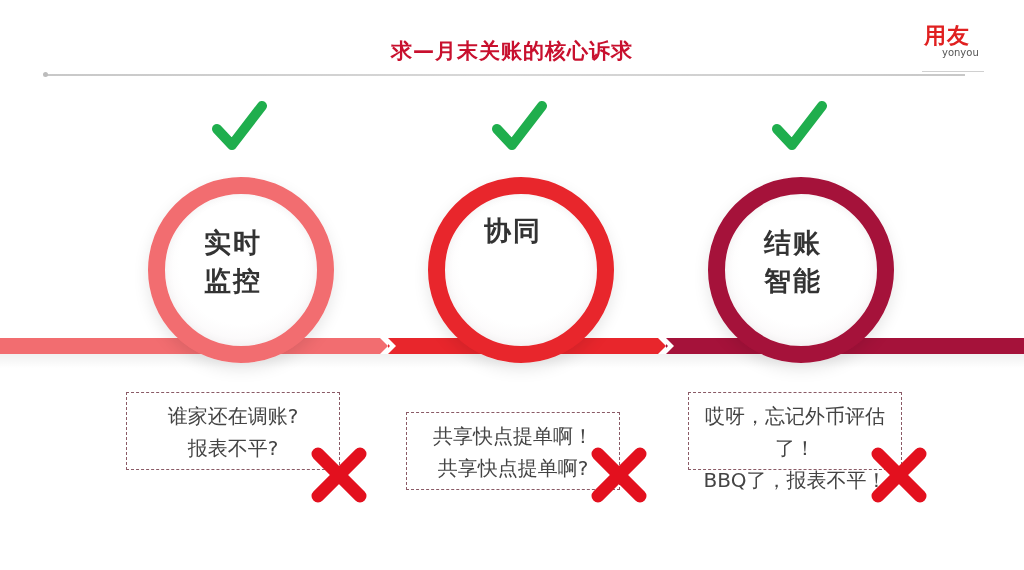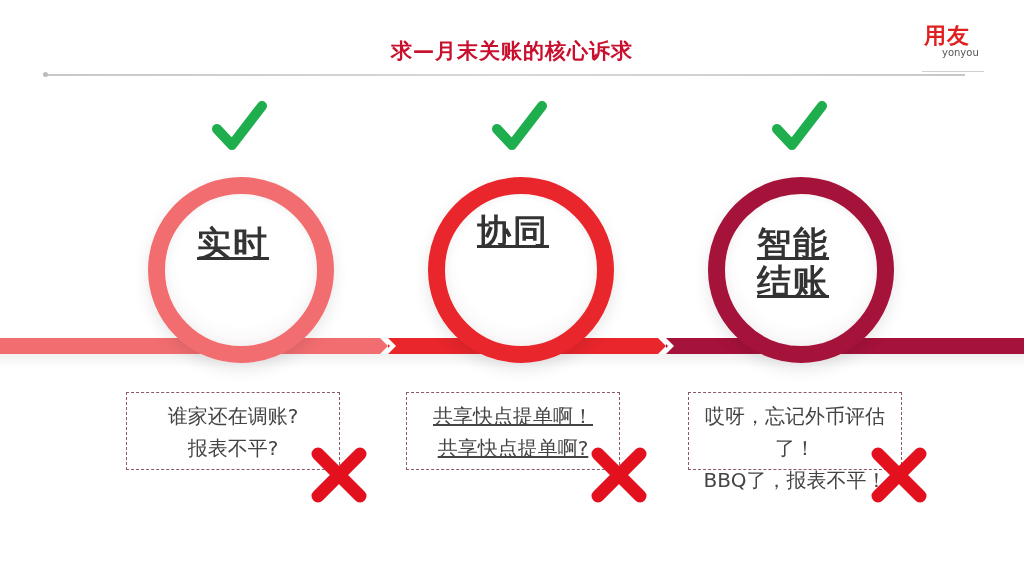--- a/index.html
+++ b/index.html
@@ -33,21 +33,21 @@
 
   .stage { position:absolute; }
   .ring {
     position:absolute; width:152px; height:152px; border-radius:50%;
     border-width:17px; border-style:solid; box-sizing:content-box;
     background:radial-gradient(circle at 50% 45%, #ffffff 55%, #f3eef0 100%);
     box-shadow: 0 6px 16px rgba(0,0,0,0.10), inset 0 0 10px rgba(0,0,0,0.05);
   }
   .ring-label {
     position:absolute; left:0; width:186px; text-align:center;
-    font-size:34px; font-weight:bold; color:#333333; line-height:38px; letter-spacing:2px;text-decoration:underline;
+    font-size:27px; font-weight:bold; color:#333333; line-height:38px; letter-spacing:2px;
   }
   .check { position:absolute; width:60px; height:60px; }
   .note {
     position:absolute; width:214px; height:78px; box-sizing:border-box;
     border:1px dashed #8a5a66; background:#fff;
     text-align:center; font-size:20px; color:#444; line-height:32px; padding-top:7px;
   }
   .cross { position:absolute; width:64px; height:64px; }
 </style>
 </head>
@@ -72,57 +72,58 @@
   <polygon points="658,8 666,16 658,24" fill="#e8262c"></polygon>
 </svg>
 
 <div class="stage">
   <svg class="check" style="left:209px;top:96px;" viewBox="0 0 60 60">
     <polyline points="8,33 23,49 53,10" fill="none" stroke="#1fae4d" stroke-width="10" stroke-linecap="round" stroke-linejoin="round"></polyline>
   </svg>
   <div class="ring" style="left:148px;top:177px;border-color:#f26d70;"></div>
   <div class="ring-label" style="left:140px;top:224px;">
     <div>实时</div>
+    <div>监控</div>
   </div>
   <div class="note" style="left:126px;top:392px;">
     <div>谁家还在调账?</div>
     <div>报表不平?</div>
   </div>
   <svg class="cross" style="left:307px;top:443px;" viewBox="0 0 64 64">
     <line x1="11" y1="11" x2="53" y2="53" stroke="#e3101e" stroke-width="13" stroke-linecap="round"></line>
     <line x1="53" y1="11" x2="11" y2="53" stroke="#e3101e" stroke-width="13" stroke-linecap="round"></line>
   </svg>
 </div>
 
 <div class="stage">
   <svg class="check" style="left:489px;top:96px;" viewBox="0 0 60 60">
     <polyline points="8,33 23,49 53,10" fill="none" stroke="#1fae4d" stroke-width="10" stroke-linecap="round" stroke-linejoin="round"></polyline>
   </svg>
   <div class="ring" style="left:428px;top:177px;border-color:#e8262c;"></div>
   <div class="ring-label" style="left:420px;top:212px;">
     <div>协同</div>
   </div>
-  <div class="note" style="left:406px;top:392px;text-decoration:underline;">
+  <div class="note" style="left:406px;top:412px;">
     <div>共享快点提单啊！</div>
     <div>共享快点提单啊?</div>
   </div>
   <svg class="cross" style="left:587px;top:443px;" viewBox="0 0 64 64">
     <line x1="11" y1="11" x2="53" y2="53" stroke="#e3101e" stroke-width="13" stroke-linecap="round"></line>
     <line x1="53" y1="11" x2="11" y2="53" stroke="#e3101e" stroke-width="13" stroke-linecap="round"></line>
   </svg>
 </div>
 
 <div class="stage">
   <svg class="check" style="left:769px;top:96px;" viewBox="0 0 60 60">
     <polyline points="8,33 23,49 53,10" fill="none" stroke="#1fae4d" stroke-width="10" stroke-linecap="round" stroke-linejoin="round"></polyline>
   </svg>
   <div class="ring" style="left:708px;top:177px;border-color:#a5123a;"></div>
   <div class="ring-label" style="left:700px;top:224px;">
+    <div>结账</div>
     <div>智能</div>
-    <div>结账</div>
   </div>
   <div class="note" style="left:688px;top:392px;">
     <div>哎呀，忘记外币评估了！</div>
     <div>BBQ了，报表不平！</div>
   </div>
   <svg class="cross" style="left:867px;top:443px;" viewBox="0 0 64 64">
     <line x1="11" y1="11" x2="53" y2="53" stroke="#e3101e" stroke-width="13" stroke-linecap="round"></line>
     <line x1="53" y1="11" x2="11" y2="53" stroke="#e3101e" stroke-width="13" stroke-linecap="round"></line>
   </svg>
 </div>

